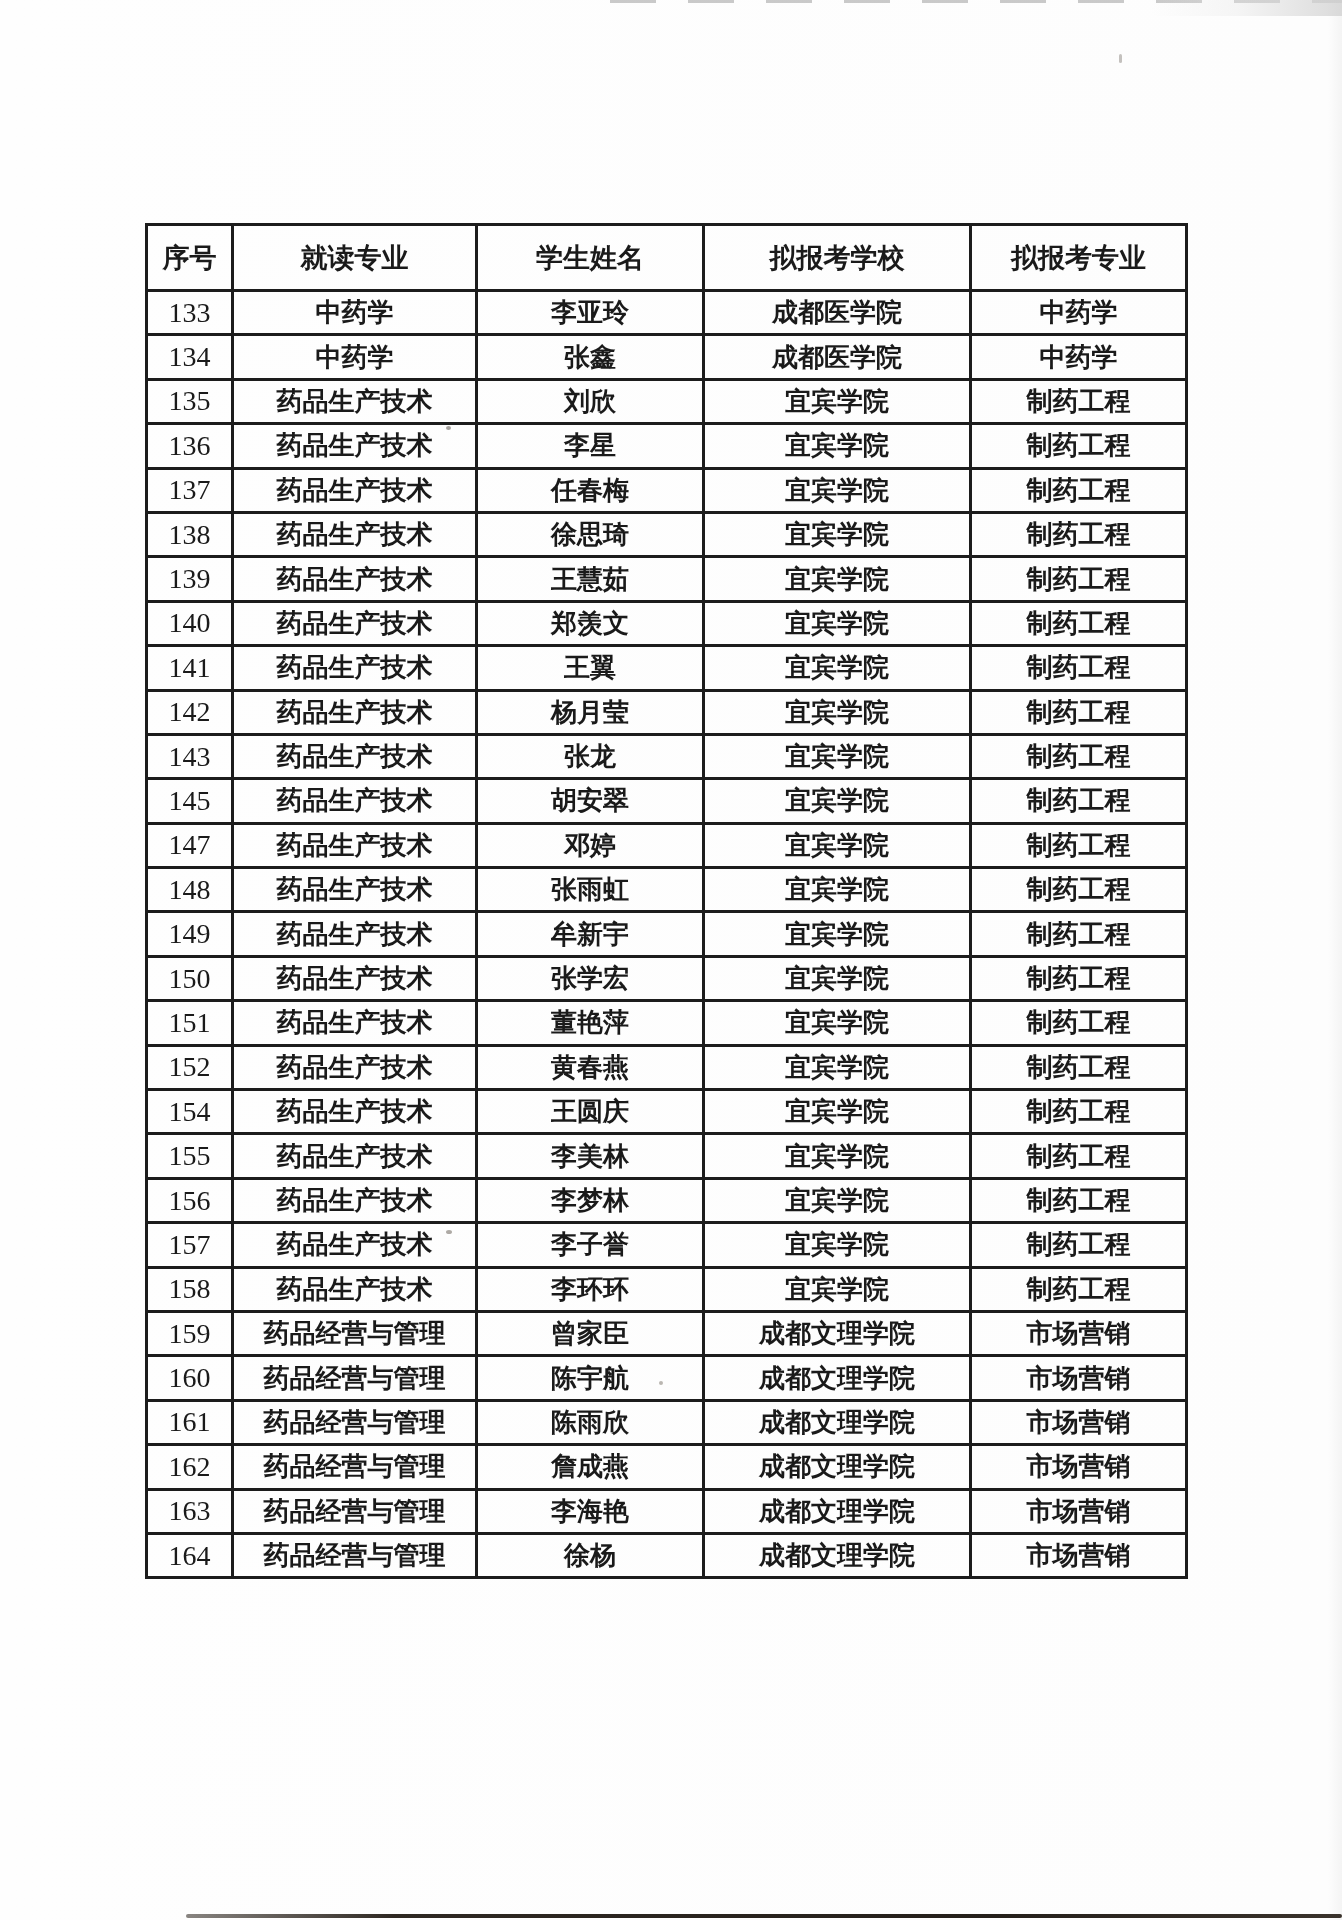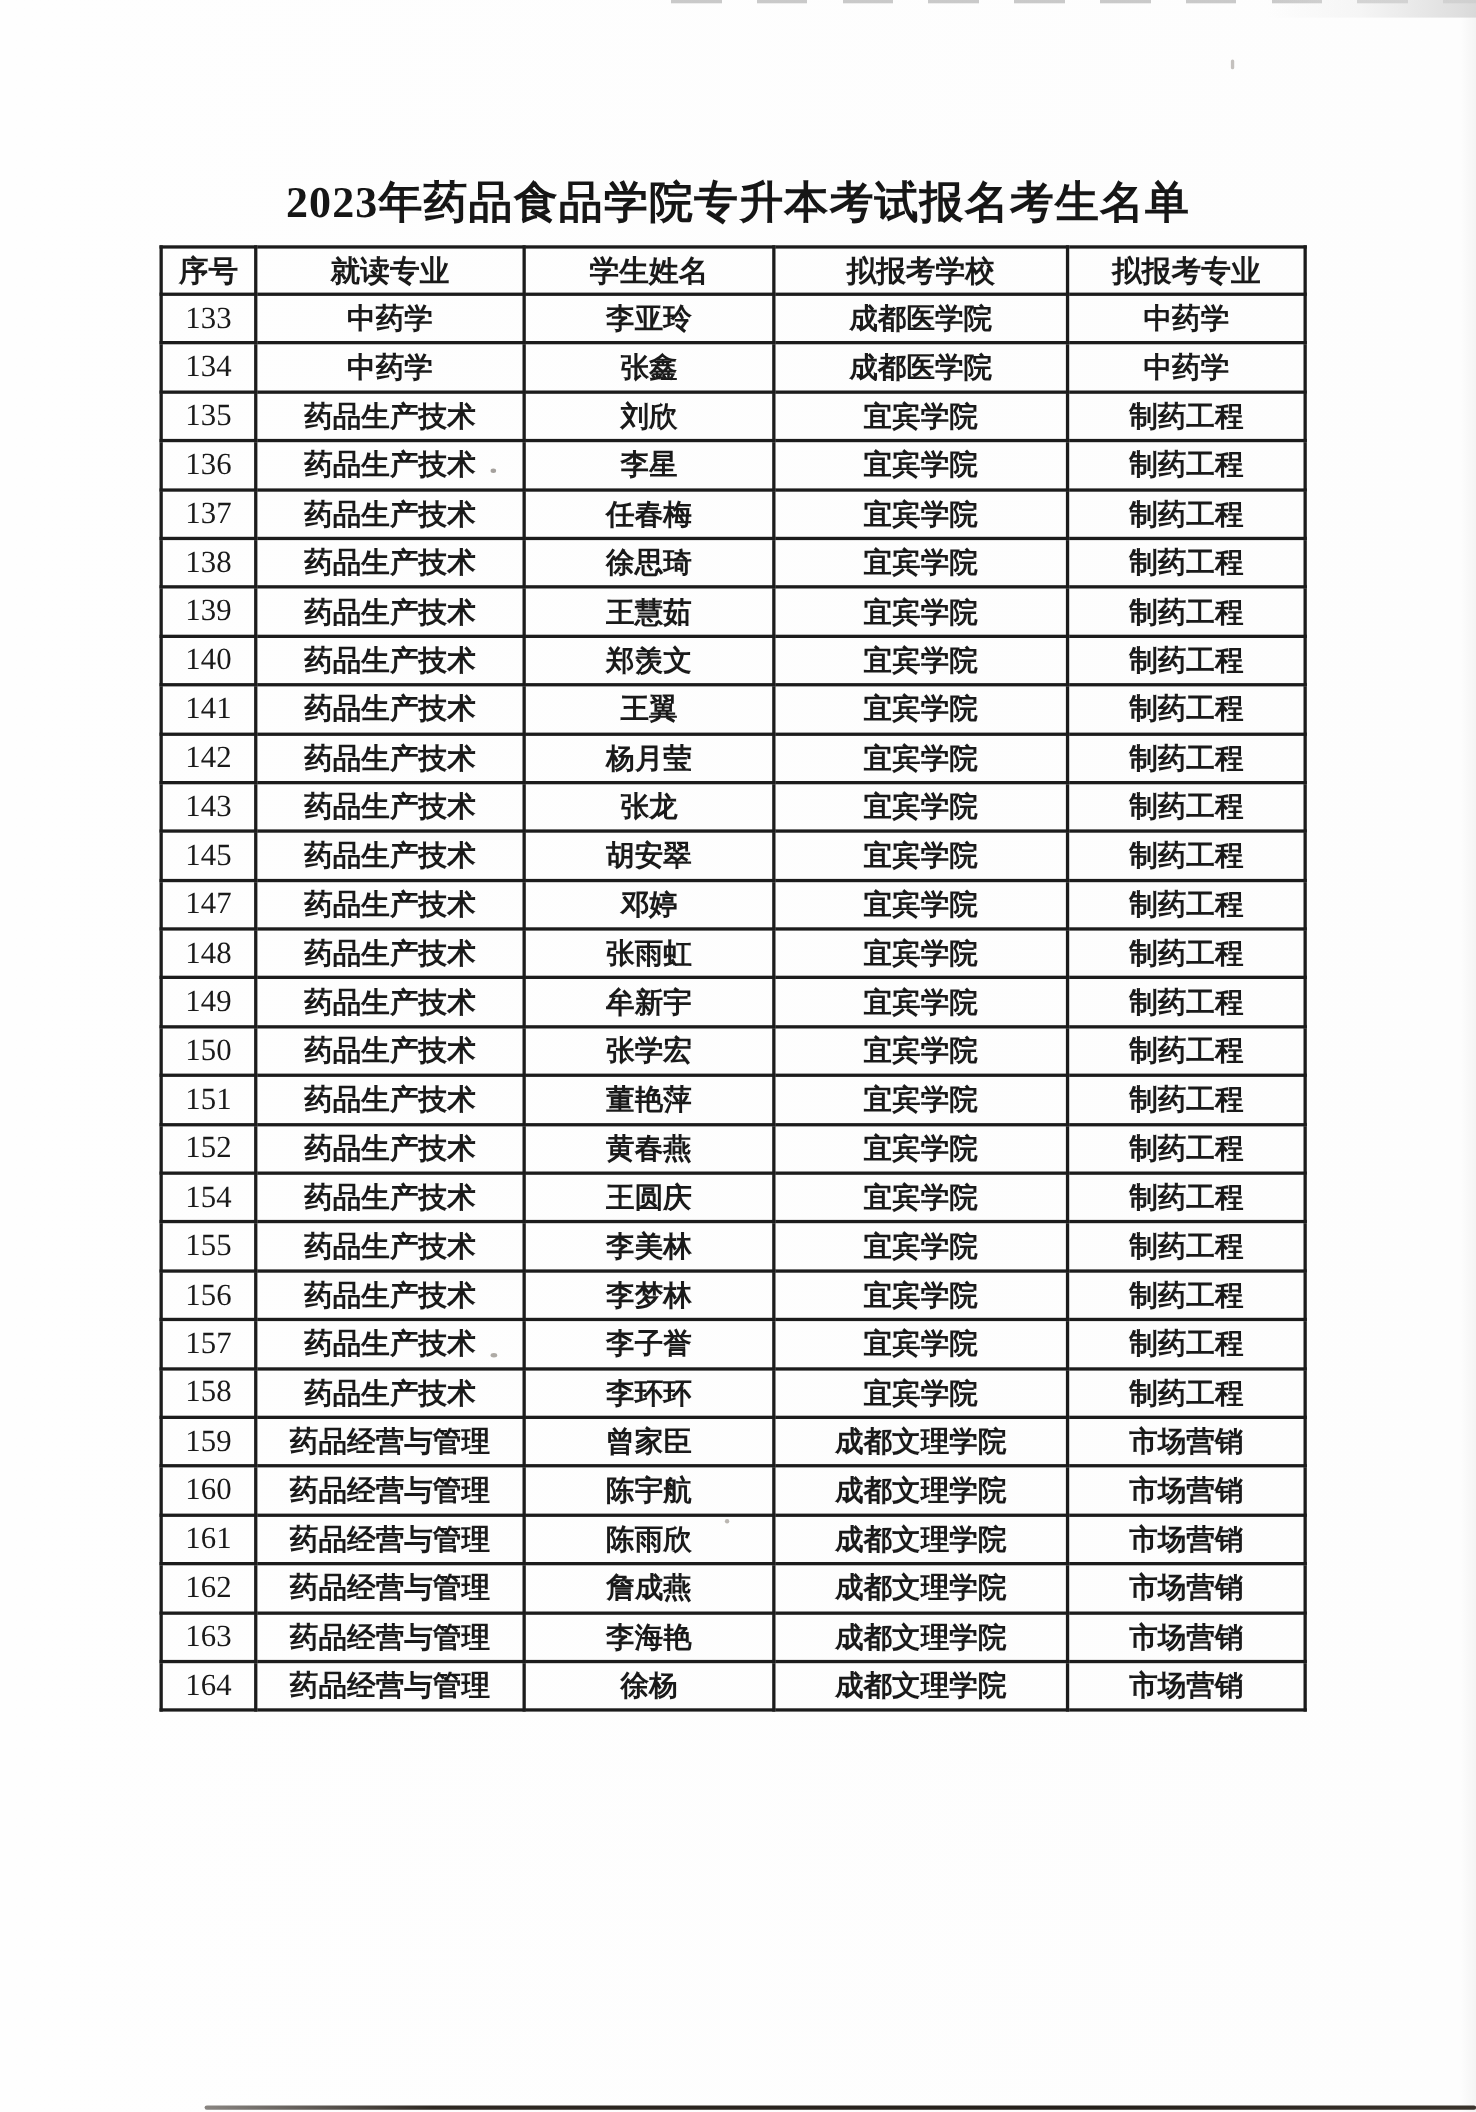--- a/index.html
+++ b/index.html
@@ -34,21 +34,21 @@
   }
   table.roster th,table.roster td{
     border:3px solid #1c1c1c;
     text-align:center;
     vertical-align:middle;
     color:#1a1a1a;
     padding:0;
     overflow:hidden;
     white-space:nowrap;
   }
-  table.roster tr.hdr{height:43px;}
+  table.roster tr.hdr{height:66px;}
   table.roster tr.row{height:44.4px;}
   table.roster th{
     font-size:27px;
     font-weight:700;
   }
   table.roster td{
     font-size:26px;
     font-weight:600;
   }
   table.roster td.num{
@@ -75,21 +75,20 @@
   .speck-a{left:446px;top:426px;width:5px;height:4px;background:#8f8a84;border-radius:50%;opacity:.8;}
   .speck-b{left:446px;top:1230px;width:6px;height:4px;background:#9a958e;border-radius:50%;opacity:.8;}
   .speck-c{left:1119px;top:54px;width:3px;height:9px;background:#b5b2ae;border-radius:2px;opacity:.8;}
   .speck-d{left:659px;top:1381px;width:4px;height:4px;background:#a39e97;border-radius:50%;opacity:.75;}
 </style>
 </head>
 <body>
 
 <div class="page">
 
-  <div class="doc-title">2023年药品食品学院专升本考试报名考生名单</div>
 
   <table class="roster">
     <colgroup>
       <col style="width:86px">
       <col style="width:244px">
       <col style="width:227px">
       <col style="width:267px">
       <col style="width:216px">
     </colgroup>
     <thead>

